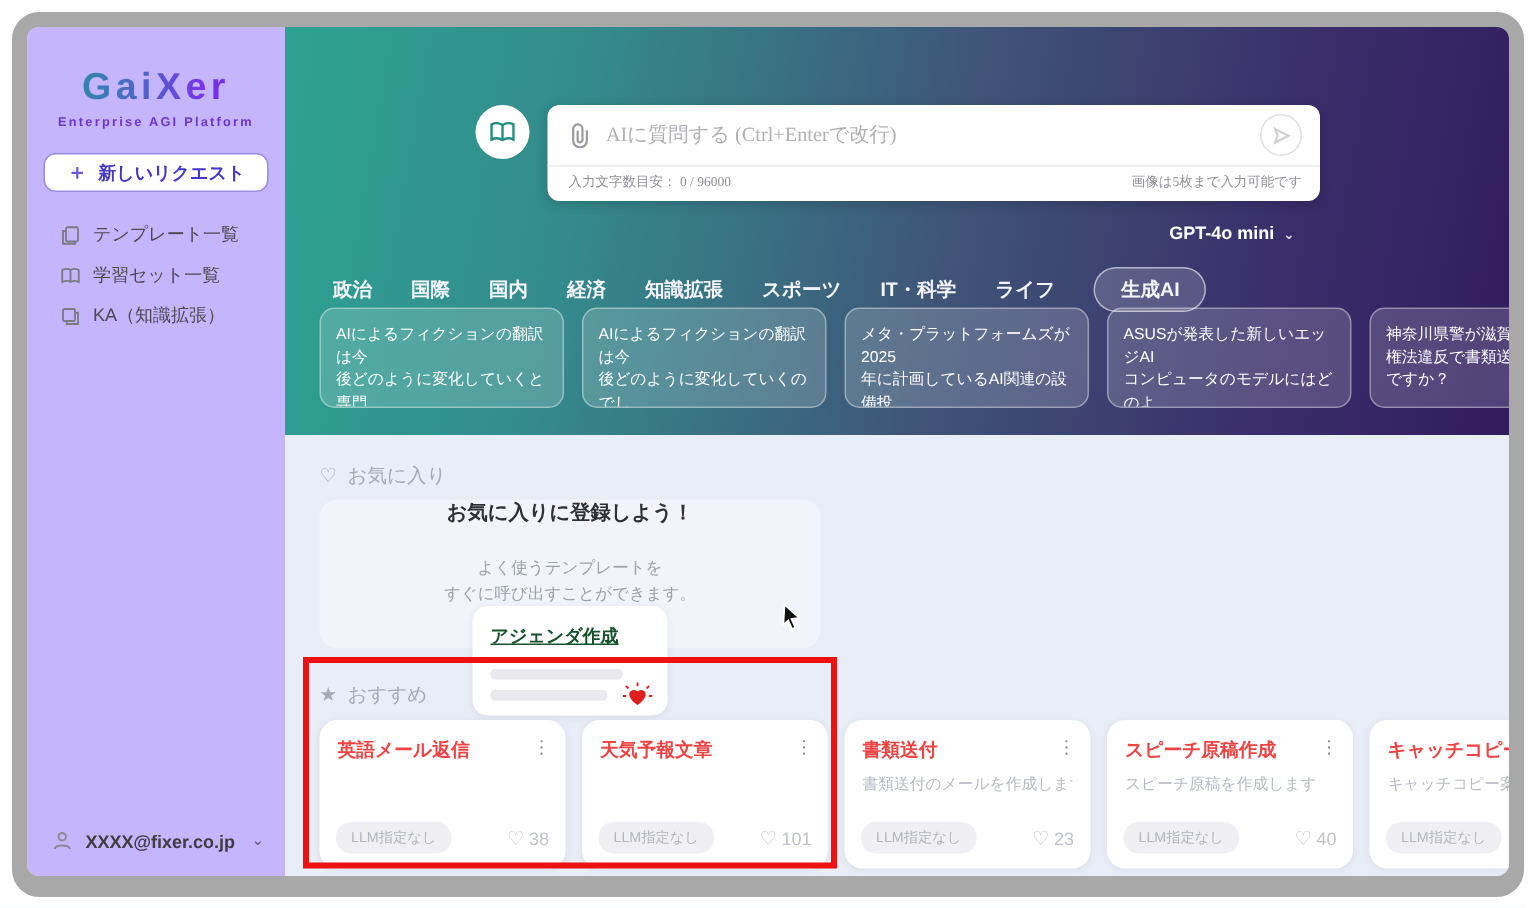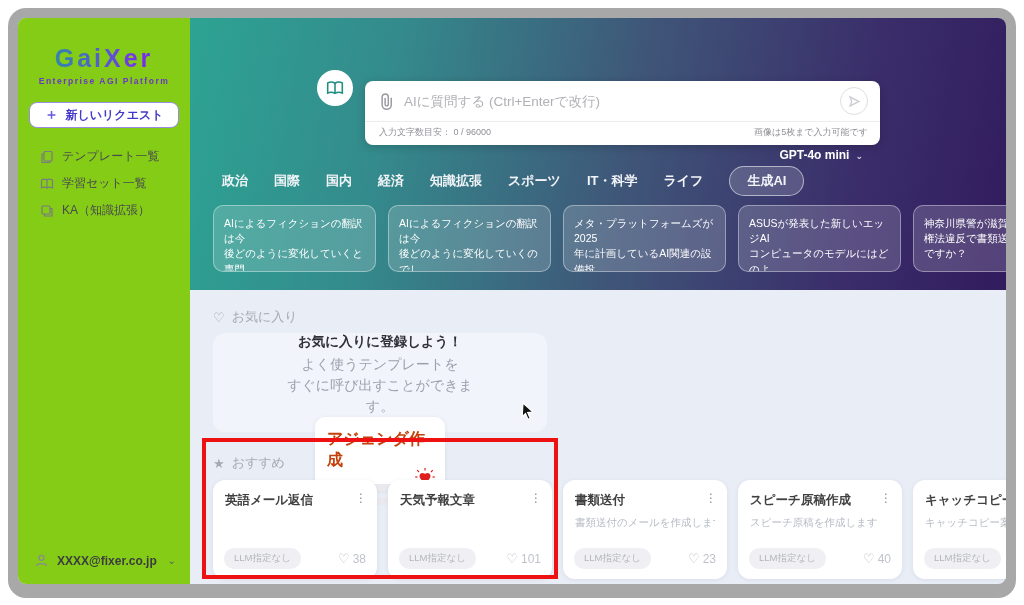--- a/index.html
+++ b/index.html
@@ -4,21 +4,21 @@
 <style>
   * { margin:0; padding:0; box-sizing:border-box; }
   html,body { width:1024px; height:605px; background:#fff; overflow:hidden;
     font-family:"Liberation Sans","DejaVu Sans",sans-serif; }
   .frame { position:absolute; left:8px; top:8px; width:1008px; height:590px;
     background:#a8a8a8; border-radius:18px; padding:10px 10px 14px 10px; }
   .content { position:relative; width:988px; height:566px; background:#e9edf6;
     border-radius:8px; overflow:hidden; display:flex; }
 
   
-  .sidebar { position:relative; width:172px; height:100%; background:#84cc16; flex:none; }
+  .sidebar { position:relative; width:172px; height:100%; background:#c4b5fd; flex:none; }
   .logo-block { margin-top:26px; text-align:center; }
   .brand { font-size:25px; font-weight:bold; letter-spacing:3px;
     background:linear-gradient(90deg,#1ba493 0%,#4f63c9 45%,#7b2ff0 70%,#5526c9 100%);
     -webkit-background-clip:text; background-clip:text; color:transparent; }
   .brand-sub { margin-top:3px; font-size:8.5px; font-weight:bold; letter-spacing:1.5px; color:#6d35c8; }
   .new-req { margin:16px auto 0; width:150px; height:26px; border:1.5px solid #9a8ce0;
     border-radius:8px; background:#fff; color:#4438c9; font-size:12px; font-weight:bold;
     display:flex; align-items:center; justify-content:center; gap:7px; cursor:pointer; }
   .new-req .plus { font-size:14px; font-weight:bold; color:#6a5ae0; }
   .menu { margin-top:15px; }
@@ -30,66 +30,66 @@
   .user-row svg { stroke:#8a8a92; fill:none; stroke-width:1.3; }
   .user-email { font-size:12px; font-weight:bold; color:#3c3c41; flex:1; }
   .user-chevron { font-size:10px; color:#5a5a60; }
 
   
   .main { position:relative; flex:1; height:100%; }
   .hero { position:relative; height:272px;
     background:linear-gradient(100deg,#2da393 0%,#348a8c 22%,#3f5578 48%,#3a2d6a 72%,#2c1156 100%); }
   .book-circle { position:absolute; left:127px; top:52px; width:36px; height:36px;
     border-radius:50%; background:#fff; display:flex; align-items:center; justify-content:center; cursor:pointer; }
-  .composer { position:absolute; left:175px; top:63px; width:515px; height:64px;
-    background:#fff; border-radius:8px; box-shadow:0 2px 8px rgba(0,0,0,.18); }
+  .composer { position:absolute; left:175px; top:52px; width:515px; height:64px;
+    background:#fff; border-radius:8px; box-shadow:0 2px 8px rgba(0,0,0,.18);font-family:Liberation Serif, serif; }
   .composer-top { display:flex; align-items:center; height:41px; padding:0 12px 0 14px;
     border-bottom:1px solid #ececf0; gap:10px; }
   .composer-top svg.clip { flex:none; stroke:#9a9aa2; fill:none; stroke-width:1.4; }
   .composer-input { flex:1; border:none; outline:none; font-size:13.5px; color:#333;
     font-family:inherit; background:transparent; }
   .composer-input::placeholder { color:#b0b0b6; }
   .send-btn { flex:none; width:28px; height:28px; border-radius:50%; border:1.5px solid #dedee4;
     background:#fff; display:flex; align-items:center; justify-content:center; cursor:pointer; }
   .composer-meta { display:flex; justify-content:space-between; align-items:center;
     padding:4px 12px 0 14px; font-size:9px; color:#8e8e96; }
   .model-row { position:absolute; left:158px; top:130px; width:515px; text-align:right;
     color:#fff; font-size:12px; font-weight:bold; cursor:pointer; }
   .model-row .chev { font-size:9px; margin-left:6px; opacity:.85; }
-  .tabs { position:absolute; left:32px; top:148px; display:flex; align-items:center; gap:26px; }
+  .tabs { position:absolute; left:32px; top:160px; display:flex; align-items:center; gap:26px; }
   .tab { color:#f2f4f8; font-size:13px; font-weight:bold; cursor:pointer; white-space:nowrap; }
   .tab.active { border:1px solid rgba(255,255,255,.55); background:rgba(255,255,255,.16);
     border-radius:999px; padding:5px 17px; }
   .chips { position:absolute; left:23px; top:187px; display:flex; gap:12px; width:900px; }
   .chip { flex:none; width:163px; height:67px; border-radius:10px; padding:10px 10px;
     background:rgba(255,255,255,.17); border:1px solid rgba(255,255,255,.38);
     color:#fff; font-size:10.5px; font-weight:normal; line-height:1.45;
     white-space:pre-line; cursor:pointer; overflow:hidden; }
 
   
   .body-section { padding:18px 0 0 23px; }
   .sec-header { display:flex; align-items:center; gap:7px; font-size:13px; color:#a4a9b4; }
   .sec-header .ic { font-size:13px; color:#a4a9b4; }
   .fav-box { margin-top:7px; width:334px; height:99px; background:#f1f4fa; border-radius:12px;
     display:flex; align-items:center;flex-direction:column; }
   .fav-promo { width:188px; text-align:center; }
   .fav-promo-title { font-size:13.5px; font-weight:bold; color:#2f2f36; }
-  .fav-promo-body { margin-top:3px; font-size:14px; color:#9ba1ac; line-height:1.5; white-space:pre-line; }
+  .fav-promo-body { margin-top:20px; font-size:11px; color:#9ba1ac; line-height:1.5; white-space:pre-line; }
   .fav-card { position:relative; width:130px; height:73px; background:#fff; border-radius:10px;
     box-shadow:0 1px 5px rgba(40,50,80,.08); padding:12px 12px; cursor:pointer; }
-  .fav-card-title { font-size:16px; font-weight:bold; color:#c2410c; }
+  .fav-card-title { font-size:12px; font-weight:bold; color:#14532d;text-decoration:underline; }
   .skel { height:7px; border-radius:3px; background:#e9e9ee; }
   .skel1 { width:88px; margin-top:13px; }
   .skel2 { width:78px; margin-top:7px; }
   .fav-heart { position:absolute; right:8px; bottom:1px; }
   .rec-header { margin-top:22px; }
   .cards-row { margin-top:8px; display:flex; gap:11px; width:900px; }
   .tcard { position:relative; flex:none; width:164px; height:99px; background:#fff;
     border-radius:12px; box-shadow:0 1px 5px rgba(40,50,80,.08); padding:12px 12px; cursor:pointer; }
-  .tcard-title { font-size:12.5px; font-weight:bold; color:#404040; padding-right:14px;
+  .tcard-title { font-size:12.5px; font-weight:bold; color:#ef4444; padding-right:14px;
     white-space:nowrap; overflow:hidden; }
   .tcard-sub { margin-top:7px; font-size:10.5px; color:#b7bbc4; white-space:nowrap; overflow:hidden; }
   .kebab { position:absolute; right:10px; top:12px; color:#8e8e96; font-size:12px;
     letter-spacing:0; line-height:1; cursor:pointer; }
   .tcard-footer { position:absolute; left:11px; right:11px; bottom:10px;
     display:flex; justify-content:space-between; align-items:center; }
   .badge { background:#f0f0f4; color:#b3b6bd; font-size:9.5px; padding:4px 10px; border-radius:10px; }
   .likes { display:flex; align-items:center; gap:3px; color:#c0c3cb; font-size:12px; }
   .likes .h { font-size:13px; }
 

